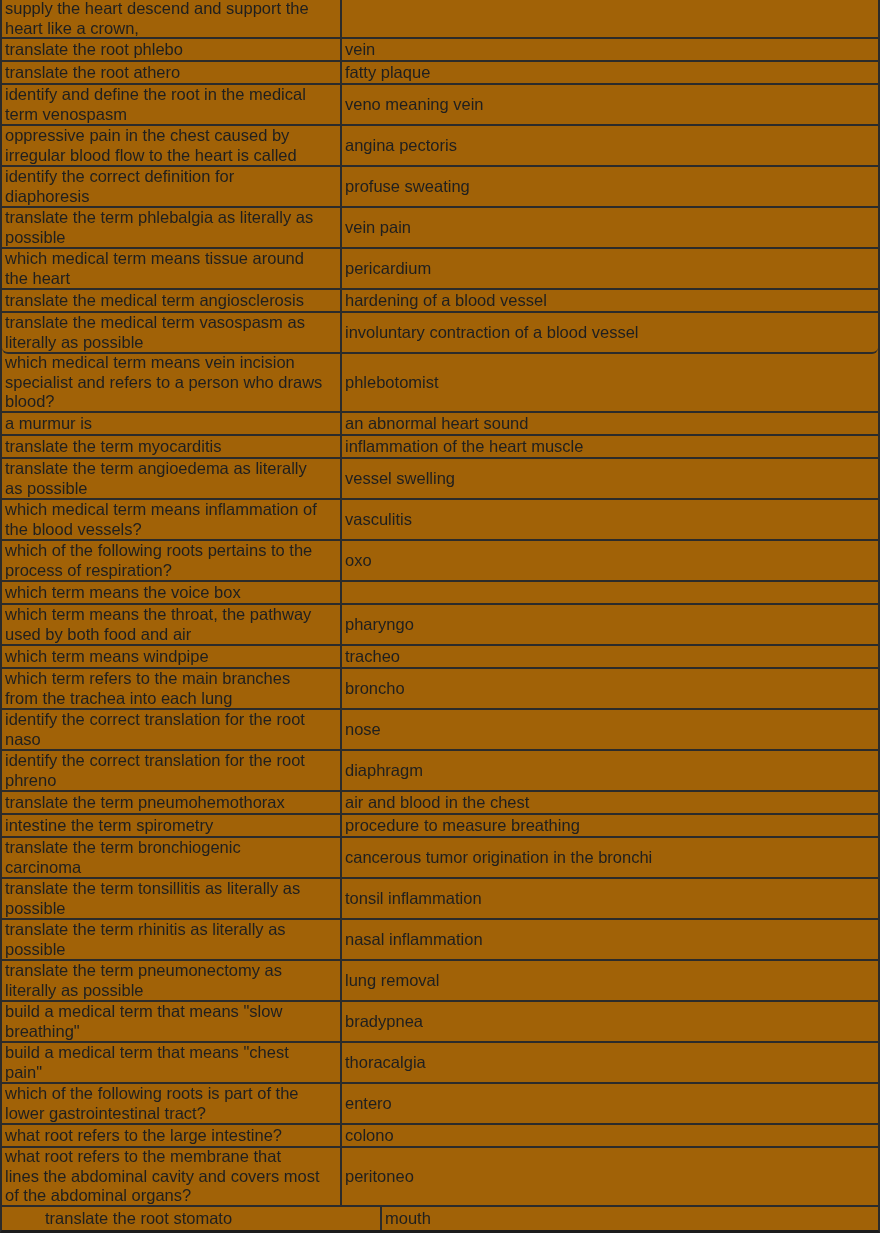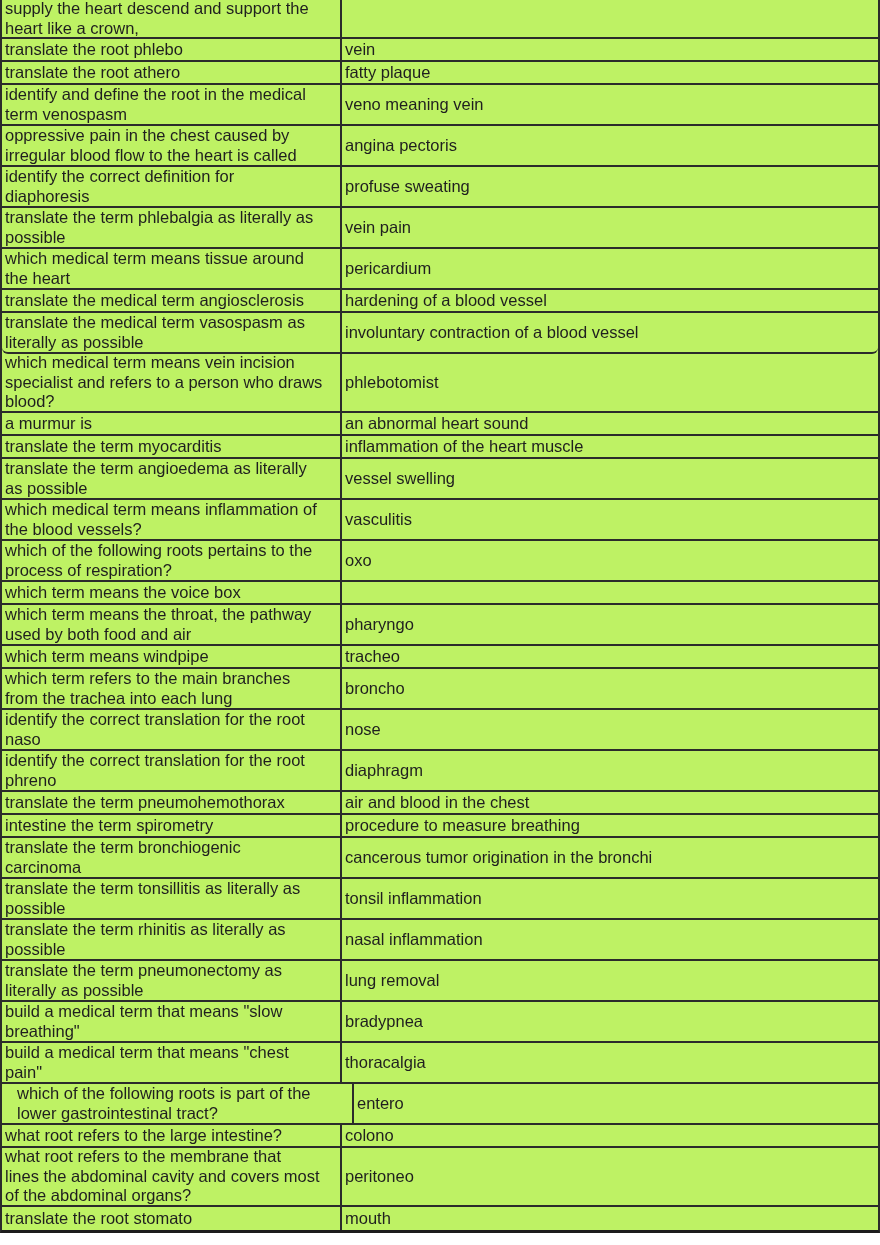--- a/index.html
+++ b/index.html
@@ -10,21 +10,21 @@
   body {
     width: 880px;
     font-family: "Liberation Sans", "DejaVu Sans", sans-serif;
   }
   .table {
     box-sizing: border-box;
     width: 880px;
     border-left: 2px solid #2b2b2b;
     border-right: 2px solid #2b2b2b;
     border-bottom: 3px solid #1d1d1d;
-    background: #bef264;
+    background: #a16207;
   }
   .row {
     box-sizing: border-box;
     display: flex;
     align-items: stretch;
     border-bottom: 2px solid #2b2b2b;
     overflow: hidden;
   }
   .row:last-child {
     border-bottom: none;
@@ -187,32 +187,32 @@
     <div class="row" style="height: 41px;">
       <div class="cell term">build a medical term that means "slow
 breathing"</div>
       <div class="cell def">bradypnea</div>
     </div>
     <div class="row" style="height: 41px;">
       <div class="cell term">build a medical term that means "chest
 pain"</div>
       <div class="cell def">thoracalgia</div>
     </div>
-    <div class="row" style="height: 41px; padding-left: 12px;">
+    <div class="row" style="height: 41px;">
       <div class="cell term">which of the following roots is part of the
 lower gastrointestinal tract?</div>
       <div class="cell def">entero</div>
     </div>
     <div class="row" style="height: 23px;">
       <div class="cell term">what root refers to the large intestine?</div>
       <div class="cell def">colono</div>
     </div>
     <div class="row" style="height: 59px;">
       <div class="cell term">what root refers to the membrane that
 lines the abdominal cavity and covers most
 of the abdominal organs?</div>
       <div class="cell def">peritoneo</div>
     </div>
-    <div class="row" style="height: 23px;">
+    <div class="row" style="height: 23px; padding-left: 40px;">
       <div class="cell term">translate the root stomato</div>
       <div class="cell def">mouth</div>
     </div>
   </div>
 
 </body></html>

